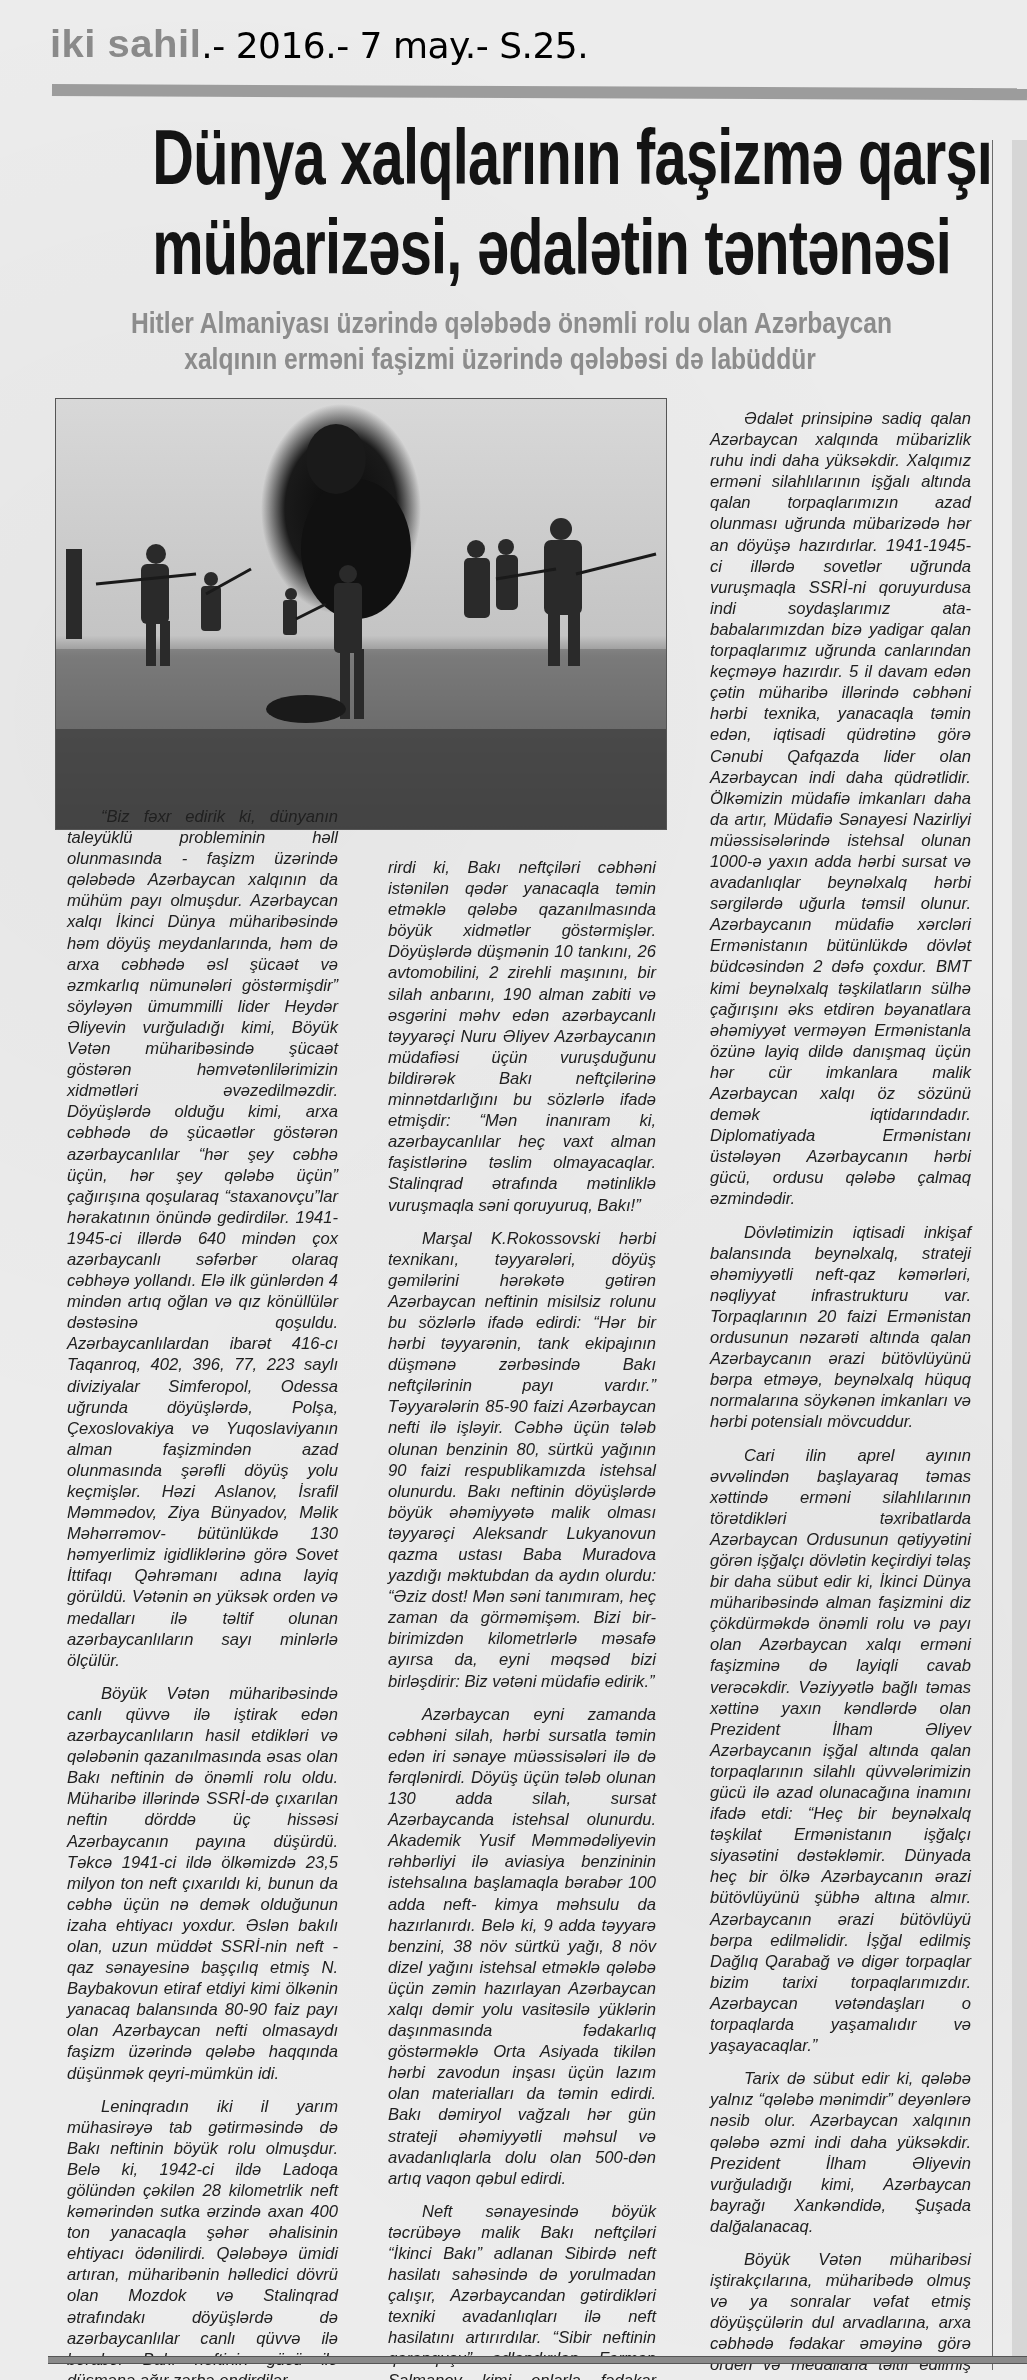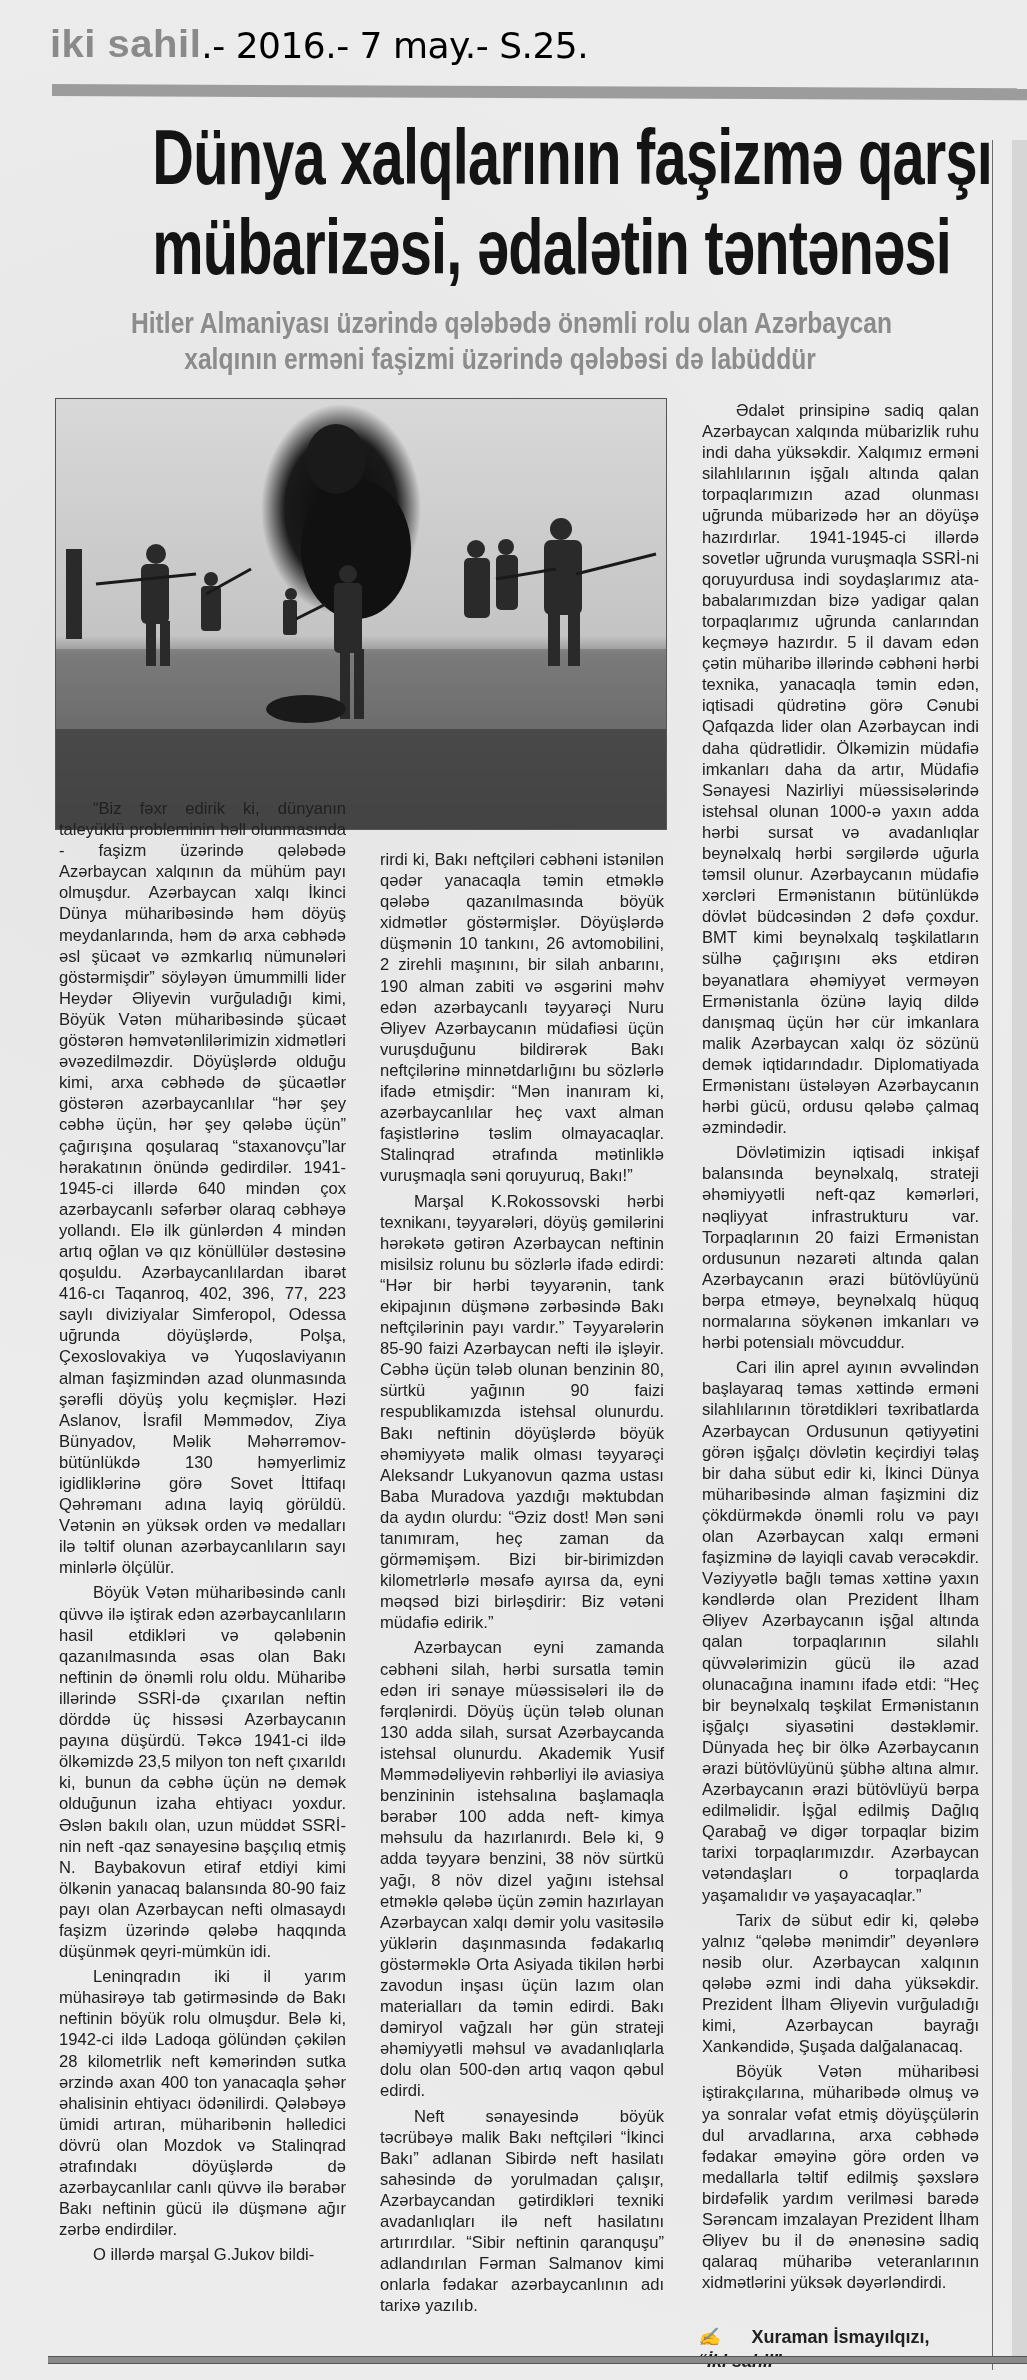--- a/index.html
+++ b/index.html
@@ -67,21 +67,21 @@
   .photo svg { width: 100%; height: 100%; display: block; }
   .column {
     position: absolute; z-index: 2;
     font-family: "Liberation Sans", sans-serif;
     font-size: 16.6px; line-height: 21.1px; color: #202020;
     text-align: justify; hyphens: manual;
   }
   .col-left { left: 55px; top: 794px; width: 295px; }
   .col-mid { left: 376px; top: 845px; width: 292px; }
   .col-right { left: 698px; top: 396px; width: 285px; }
-  .column p { margin: 4px; text-indent: 34px; }
+  .column p { margin: 12px; text-indent: 34px; font-style: italic; }
   .column p.cont { text-indent: 0; }
   .signature {
     margin-top: 32px; text-align: left; font-weight: bold;
     font-size: 18px; line-height: 24px;
   }
   .signature .pen { font-style: italic; margin-right: 26px; font-size: 18px; }
   .signature .paper { font-style: italic; display: block; }
   .bottom-rule {
     position: absolute; left: 48px; top: 2356px; width: 979px; height: 6px;
     background: #8a8a8a; z-index: 2;

